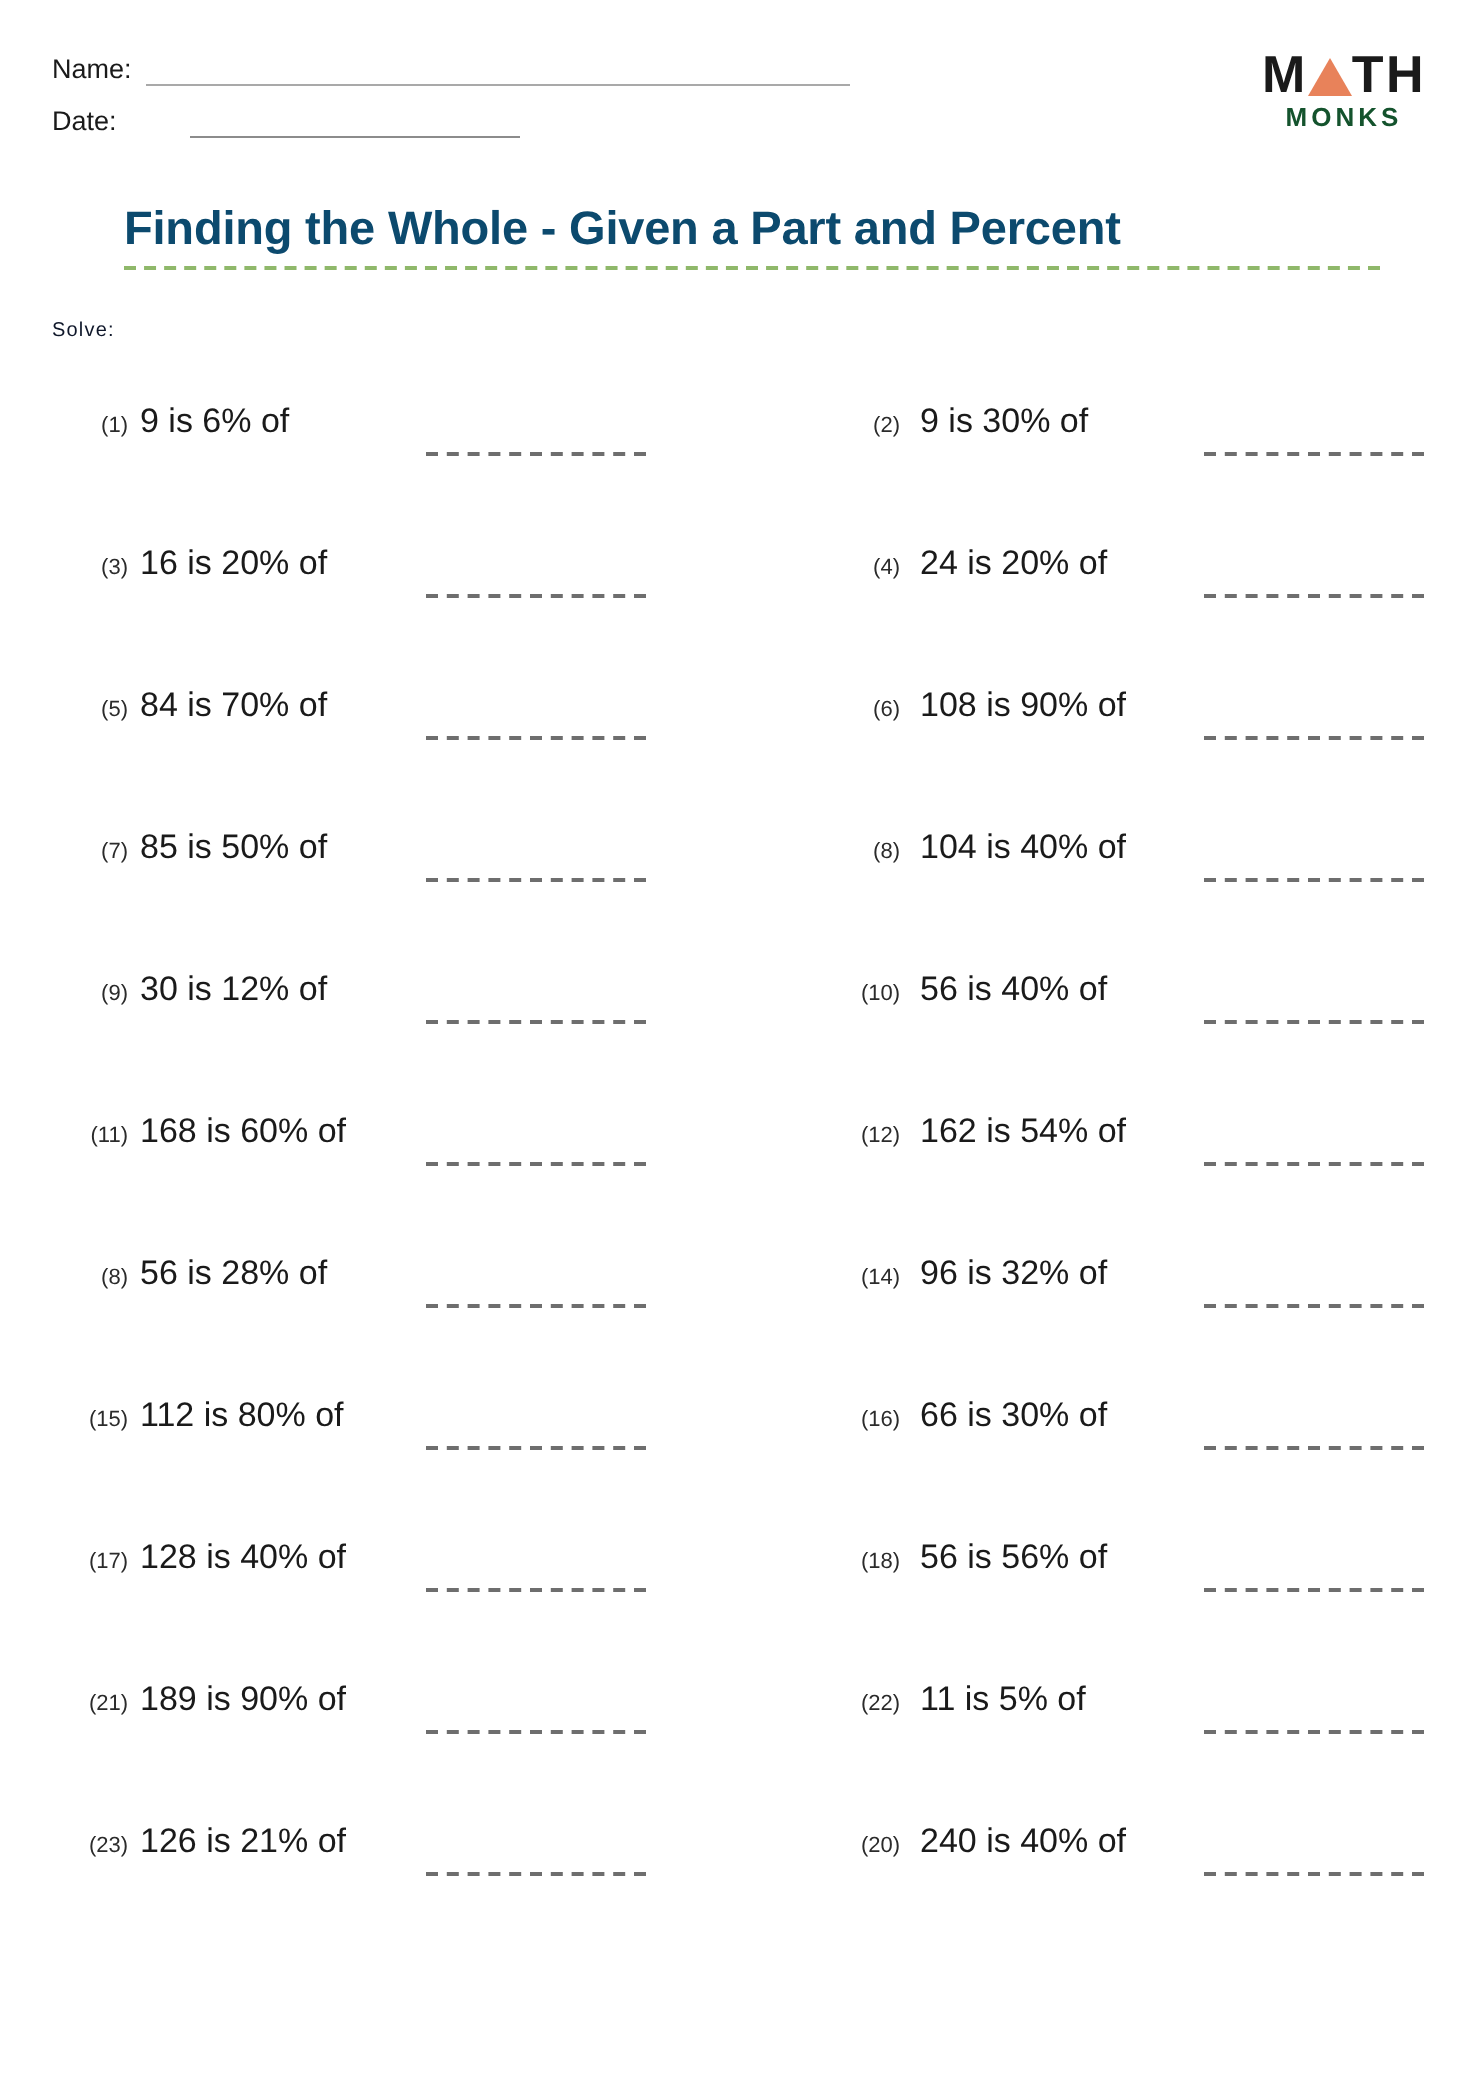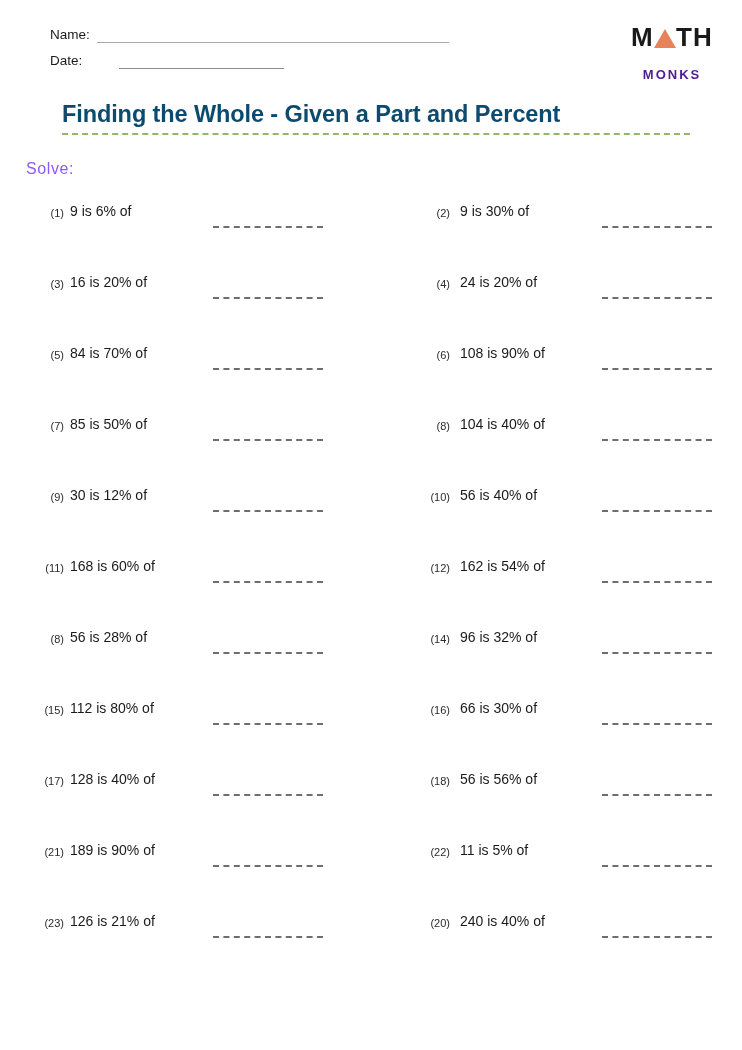--- a/index.html
+++ b/index.html
@@ -29,21 +29,20 @@
     display: flex;
     align-items: flex-end;
   }
   .name-row { top: 26px; }
   .date-row { top: 52px; gap: 30px; }
   .field-label {
     font-size: 13.5px;
     color: #1a1a1a;
     line-height: 16px;
     white-space: nowrap;
-    margin-left: 24px;
   }
   .field-rule {
     display: inline-block;
     height: 16px;
     border-bottom: 1.3px solid #a9a9a9;
     margin-left: 7px;
   }
   .name-rule { width: 352px; }
   .date-rule { width: 165px; border-bottom-color: #8c8c8c; }
 
@@ -74,22 +73,22 @@
     border-bottom: 19px solid #e8825a;
     margin: 0 0px 0 0px;
     position: relative;
     top: 1px;
   }
   .logo-monks {
     font-size: 13px;
     font-weight: bold;
     letter-spacing: 2px;
     line-height: 15px;
-    color: #4c1d95;
-    margin-top: 17px;
+    color: #14532d;
+    margin-top: 1px;
   }
 
   
   .title-wrap {
     position: absolute;
     top: 100px;
     left: 62px;
     width: 630px;
   }
   .title {
@@ -105,23 +104,23 @@
     width: 628px;
     height: 0;
     border-top: 2px dashed #8fb86a;
   }
 
   
   .solve {
     position: absolute;
     top: 160px;
     left: 26px;
-    font-size: 16px;
+    font-size: 10px;
     letter-spacing: 0.6px;
-    color: #8b5cf6;
+    color: #0f172a;
   }
 
   
   .problems {
     position: absolute;
     top: 196px;
     left: 0;
     width: 742px;
   }
   .prow {
@@ -144,21 +143,21 @@
     width: 34px;
     text-align: right;
     line-height: 18px;
   }
   .cell.left  .qnum { left: 0px; }
   .cell.right .qnum { left: 0px; }
 
   .qtext {
     position: absolute;
     top: 3px;
-    font-size: 14px;
+    font-size: 17px;
     color: #1a1a1a;
     line-height: 24px;
     white-space: nowrap;
   }
   .cell.left  .qtext { left: 40px; }
   .cell.right .qtext { left: 44px; }
 
   .answer-line {
     position: absolute;
     top: 30px;

